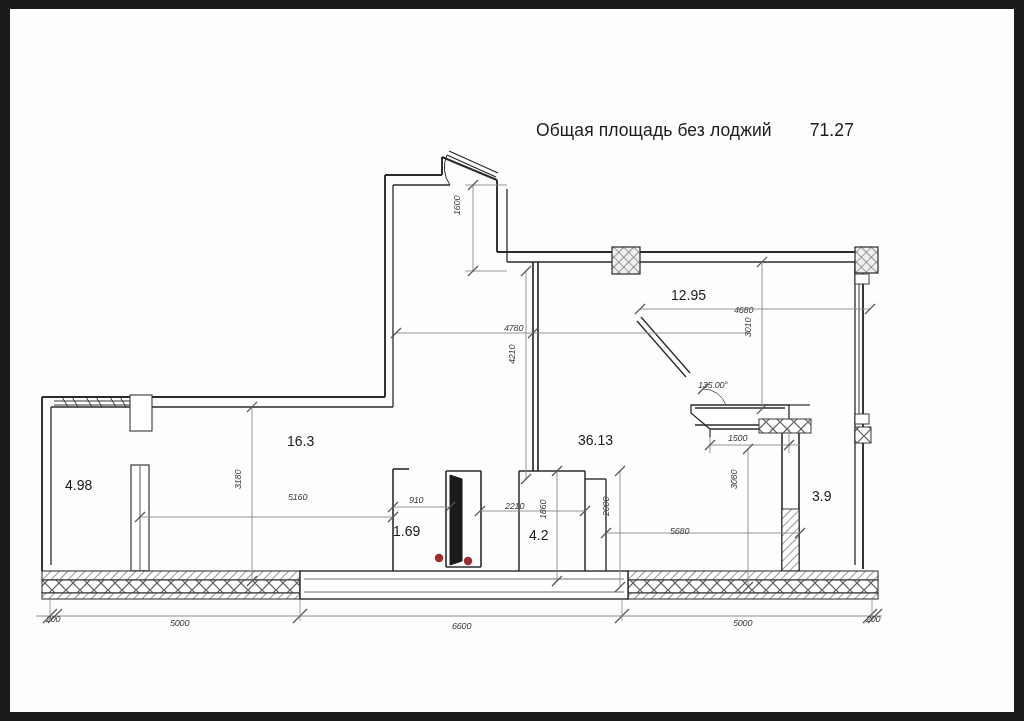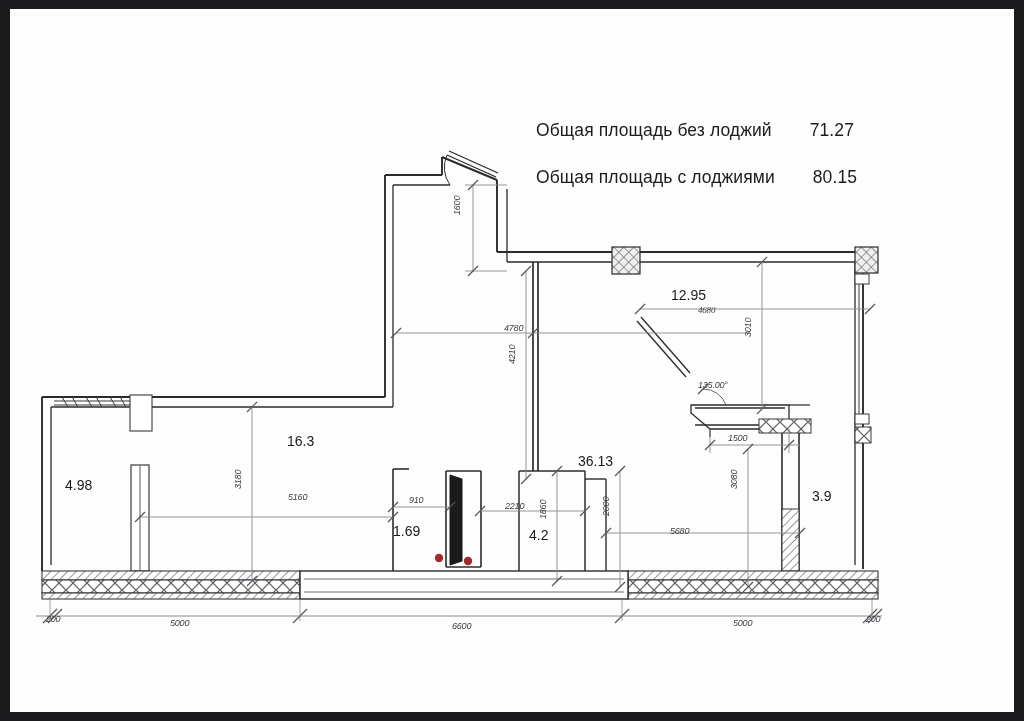--- a/index.html
+++ b/index.html
@@ -323,37 +323,33 @@
           <line x1="612" y1="590" x2="612" y2="612"></line>
           <line x1="862" y1="590" x2="862" y2="612"></line>
         </g>
       </g>
     </svg>
 
     <div class="area-title" style="left:526px; top:111px;">
       <span>Общая площадь без лоджий</span>
       <span class="val">71.27</span>
     </div>
-    <div class="area-title" style="left:526px; top:158px;">
-      <span>Общая площадь с лоджиями</span>
-      <span class="val">80.15</span>
-    </div>
 
     <div id="text-layer">
         <div class="room-area" style="left: 55px; top: 468px;">4.98</div>
         <div class="room-area" style="left: 277px; top: 424px;">16.3</div>
         <div class="room-area" style="left: 383px; top: 514px;">1.69</div>
         <div class="room-area" style="left: 472px; top: 518px; padding-left: 47px;">4.2</div>
-        <div class="room-area" style="left: 568px; top: 444px;">36.13</div>
+        <div class="room-area" style="left: 568px; top: 423px;">36.13</div>
         <div class="room-area" style="left: 661px; top: 278px;">12.95</div>
         <div class="room-area" style="left: 802px; top: 479px;">3.9</div>
         <div class="dim-label vert" style="left: 452px; top: 196px;">1600</div>
         <div class="dim-label" style="left: 494px; top: 314px;">4780</div>
         <div class="dim-label vert" style="left: 507px; top: 345px;">4210</div>
-        <div class="dim-label" style="left: 688px; top: 296px; font-family: Liberation Serif, serif;">4680</div>
+        <div class="dim-label" style="left: 724px; top: 296px;">4680</div>
         <div class="dim-label vert" style="left: 743px; top: 318px;">3010</div>
         <div class="dim-label" style="left: 688px; top: 371px;">135.00°</div>
         <div class="dim-label" style="left: 718px; top: 424px;">1500</div>
         <div class="dim-label vert" style="left: 233px; top: 470px;">3180</div>
         <div class="dim-label" style="left: 249px; top: 483px; margin-left: 29px;">5160</div>
         <div class="dim-label" style="left: 399px; top: 486px;">910</div>
         <div class="dim-label" style="left: 495px; top: 492px;">2210</div>
         <div class="dim-label vert" style="left: 538px; top: 500px;">1860</div>
         <div class="dim-label vert" style="left: 601px; top: 497px;">2000</div>
         <div class="dim-label" style="left: 660px; top: 517px;">5680</div>

